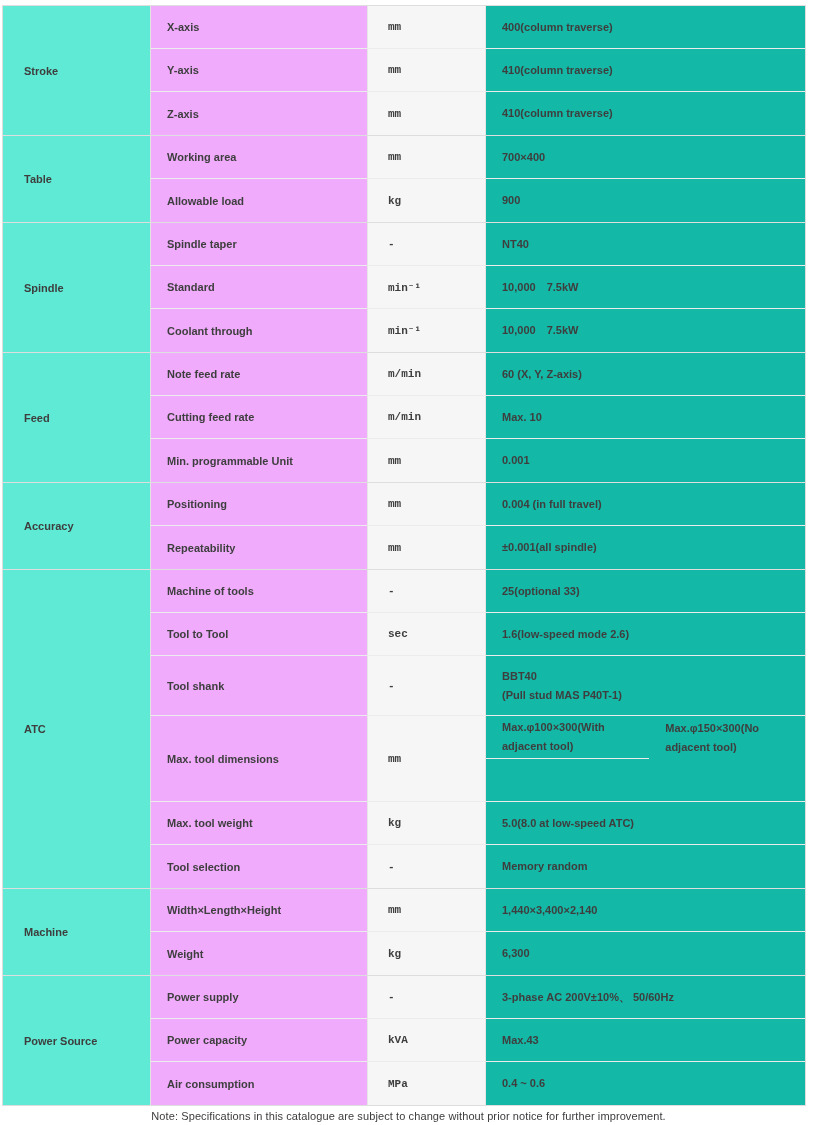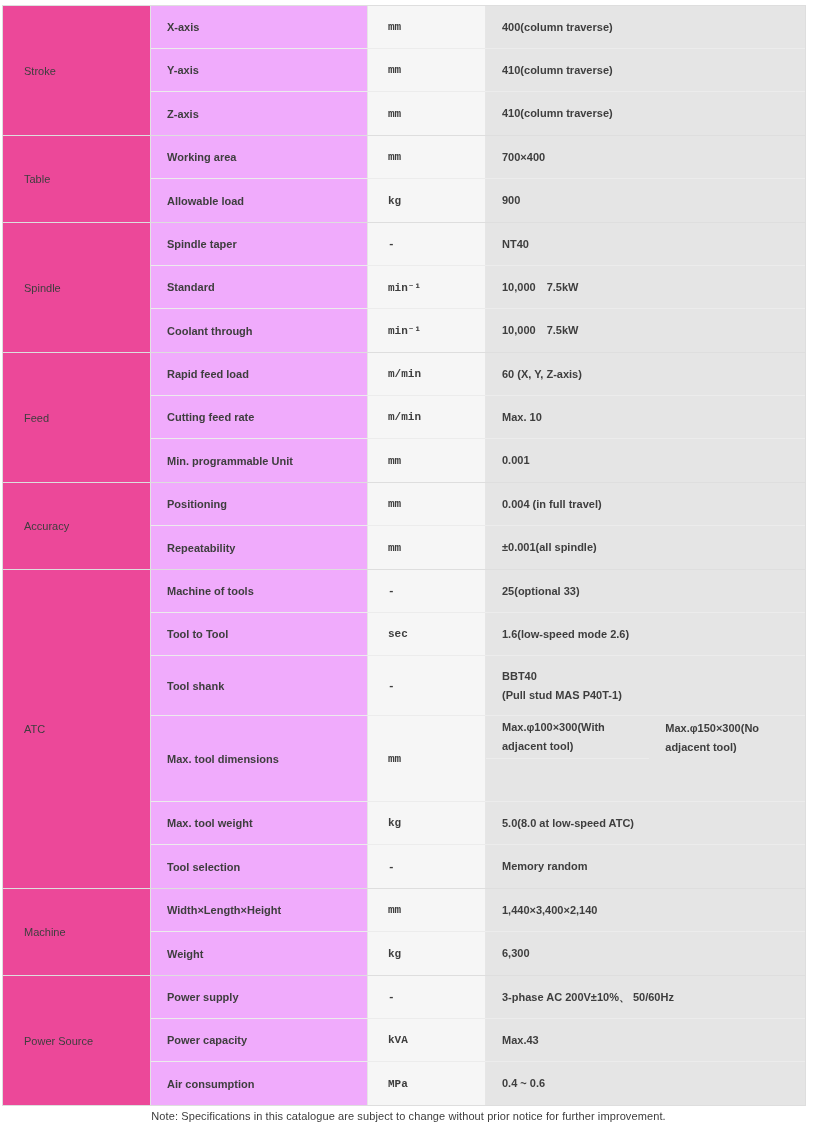--- a/index.html
+++ b/index.html
@@ -19,27 +19,27 @@
 
   .group-row {
     display: flex;
     border-bottom: 1px solid #dedede;
   }
   .group-row:last-child { border-bottom: none; }
 
   .cat-cell {
     width: 148px;
     flex: 0 0 148px;
-    background: #ec4899;
+    background: #5eead4;
     border-right: 1px solid #e3e3e3;
     display: flex;
     align-items: center;
     padding-left: 21px;
     font-size: 11px;
-    font-weight: 400;
+    font-weight: 700;
     color: #3e3e3e;
   }
 
   .group-rows { flex: 1 1 auto; min-width: 0; }
 
   .spec-row {
     display: flex;
     height: 43px;
     border-bottom: 1px solid #ececec;
   }
@@ -68,21 +68,21 @@
     display: flex;
     align-items: center;
     padding-left: 20px;
     font-size: 11px;
     font-weight: 600;
     color: #3e3e3e;
     font-family: Liberation Mono, monospace;
   }
   .value-cell {
     flex: 1 1 auto;
-    background: #e5e5e5;
+    background: #14b8a6;
     display: flex;
     align-items: center;
     padding-left: 16px;
     padding-right: 6px;
     font-size: 11px;
     font-weight: 600;
     color: #3e3e3e;
     white-space: pre-wrap;
     line-height: 19px;
   }
@@ -166,21 +166,21 @@
             <div class="param-cell">Coolant through</div>
             <div class="unit-cell">min⁻¹</div>
             <div class="value-cell">10,000　7.5kW</div>
           </div>
         </div>
       </div>
       <div class="group-row">
         <div class="cat-cell">Feed</div>
         <div class="group-rows">
           <div class="spec-row">
-            <div class="param-cell">Rapid feed load</div>
+            <div class="param-cell">Note feed rate</div>
             <div class="unit-cell">m/min</div>
             <div class="value-cell">60 (X, Y, Z-axis)</div>
           </div>
           <div class="spec-row">
             <div class="param-cell">Cutting feed rate</div>
             <div class="unit-cell">m/min</div>
             <div class="value-cell">Max. 10</div>
           </div>
           <div class="spec-row">
             <div class="param-cell">Min. programmable Unit</div>

